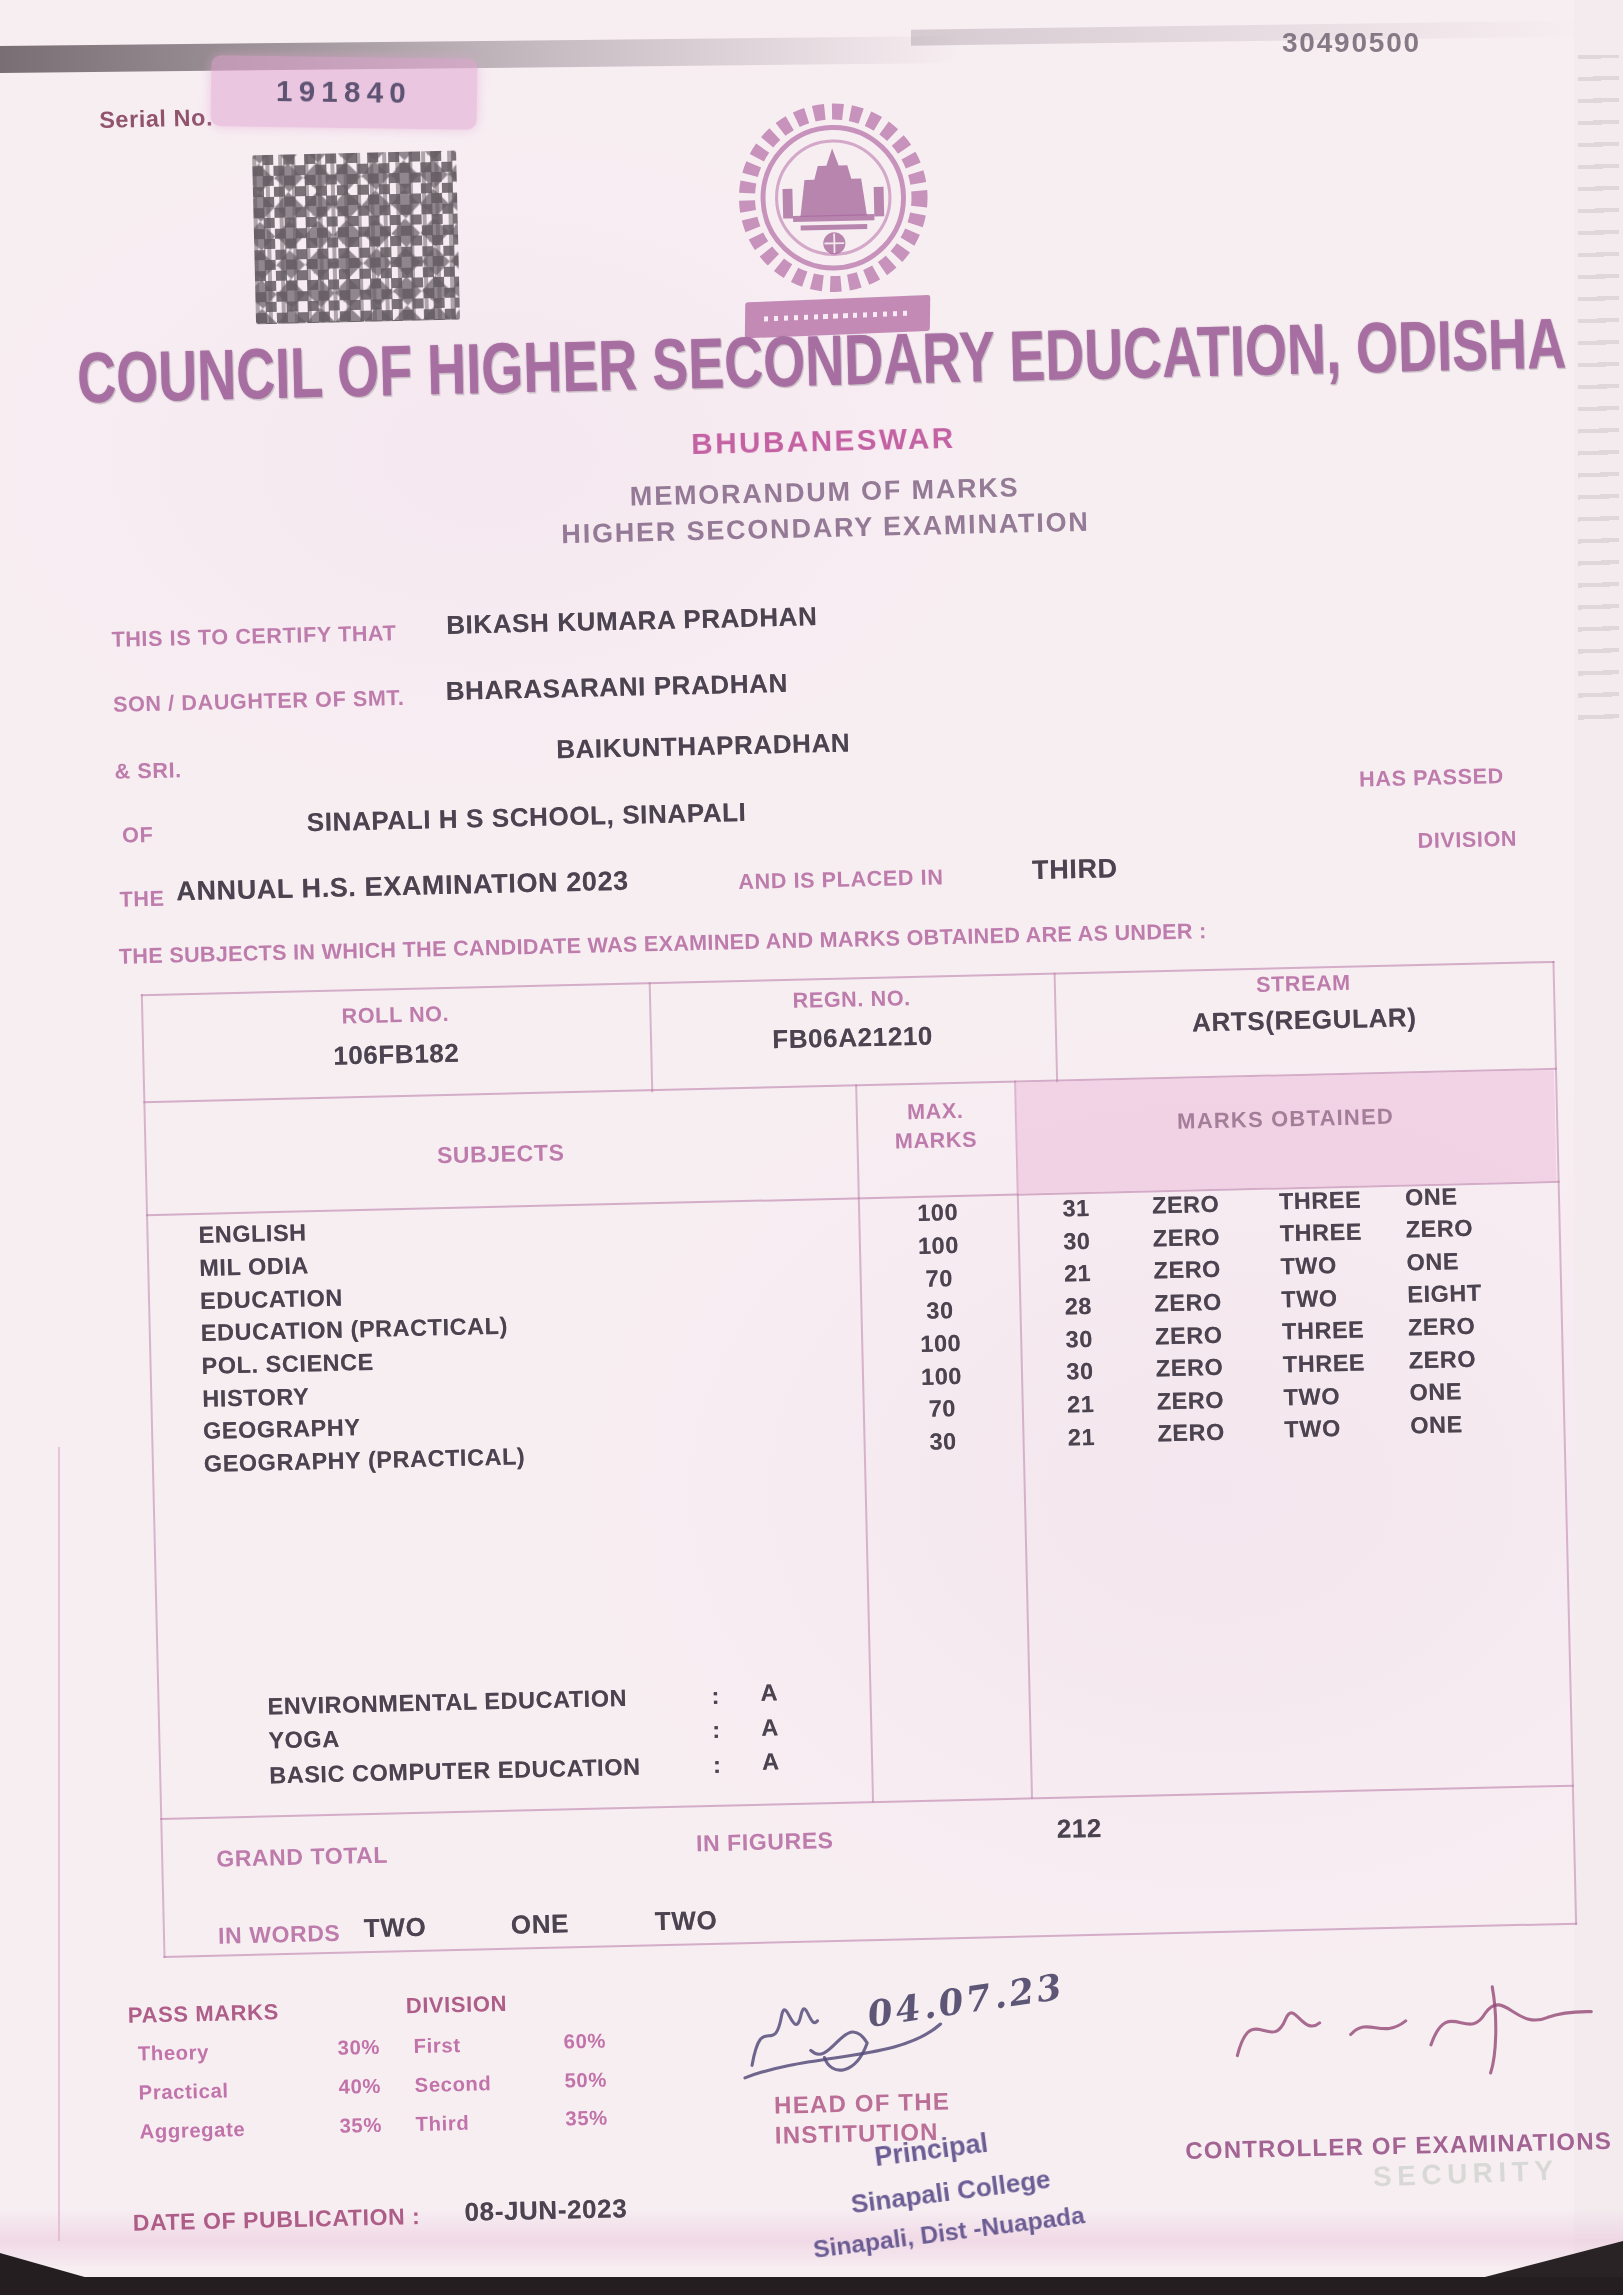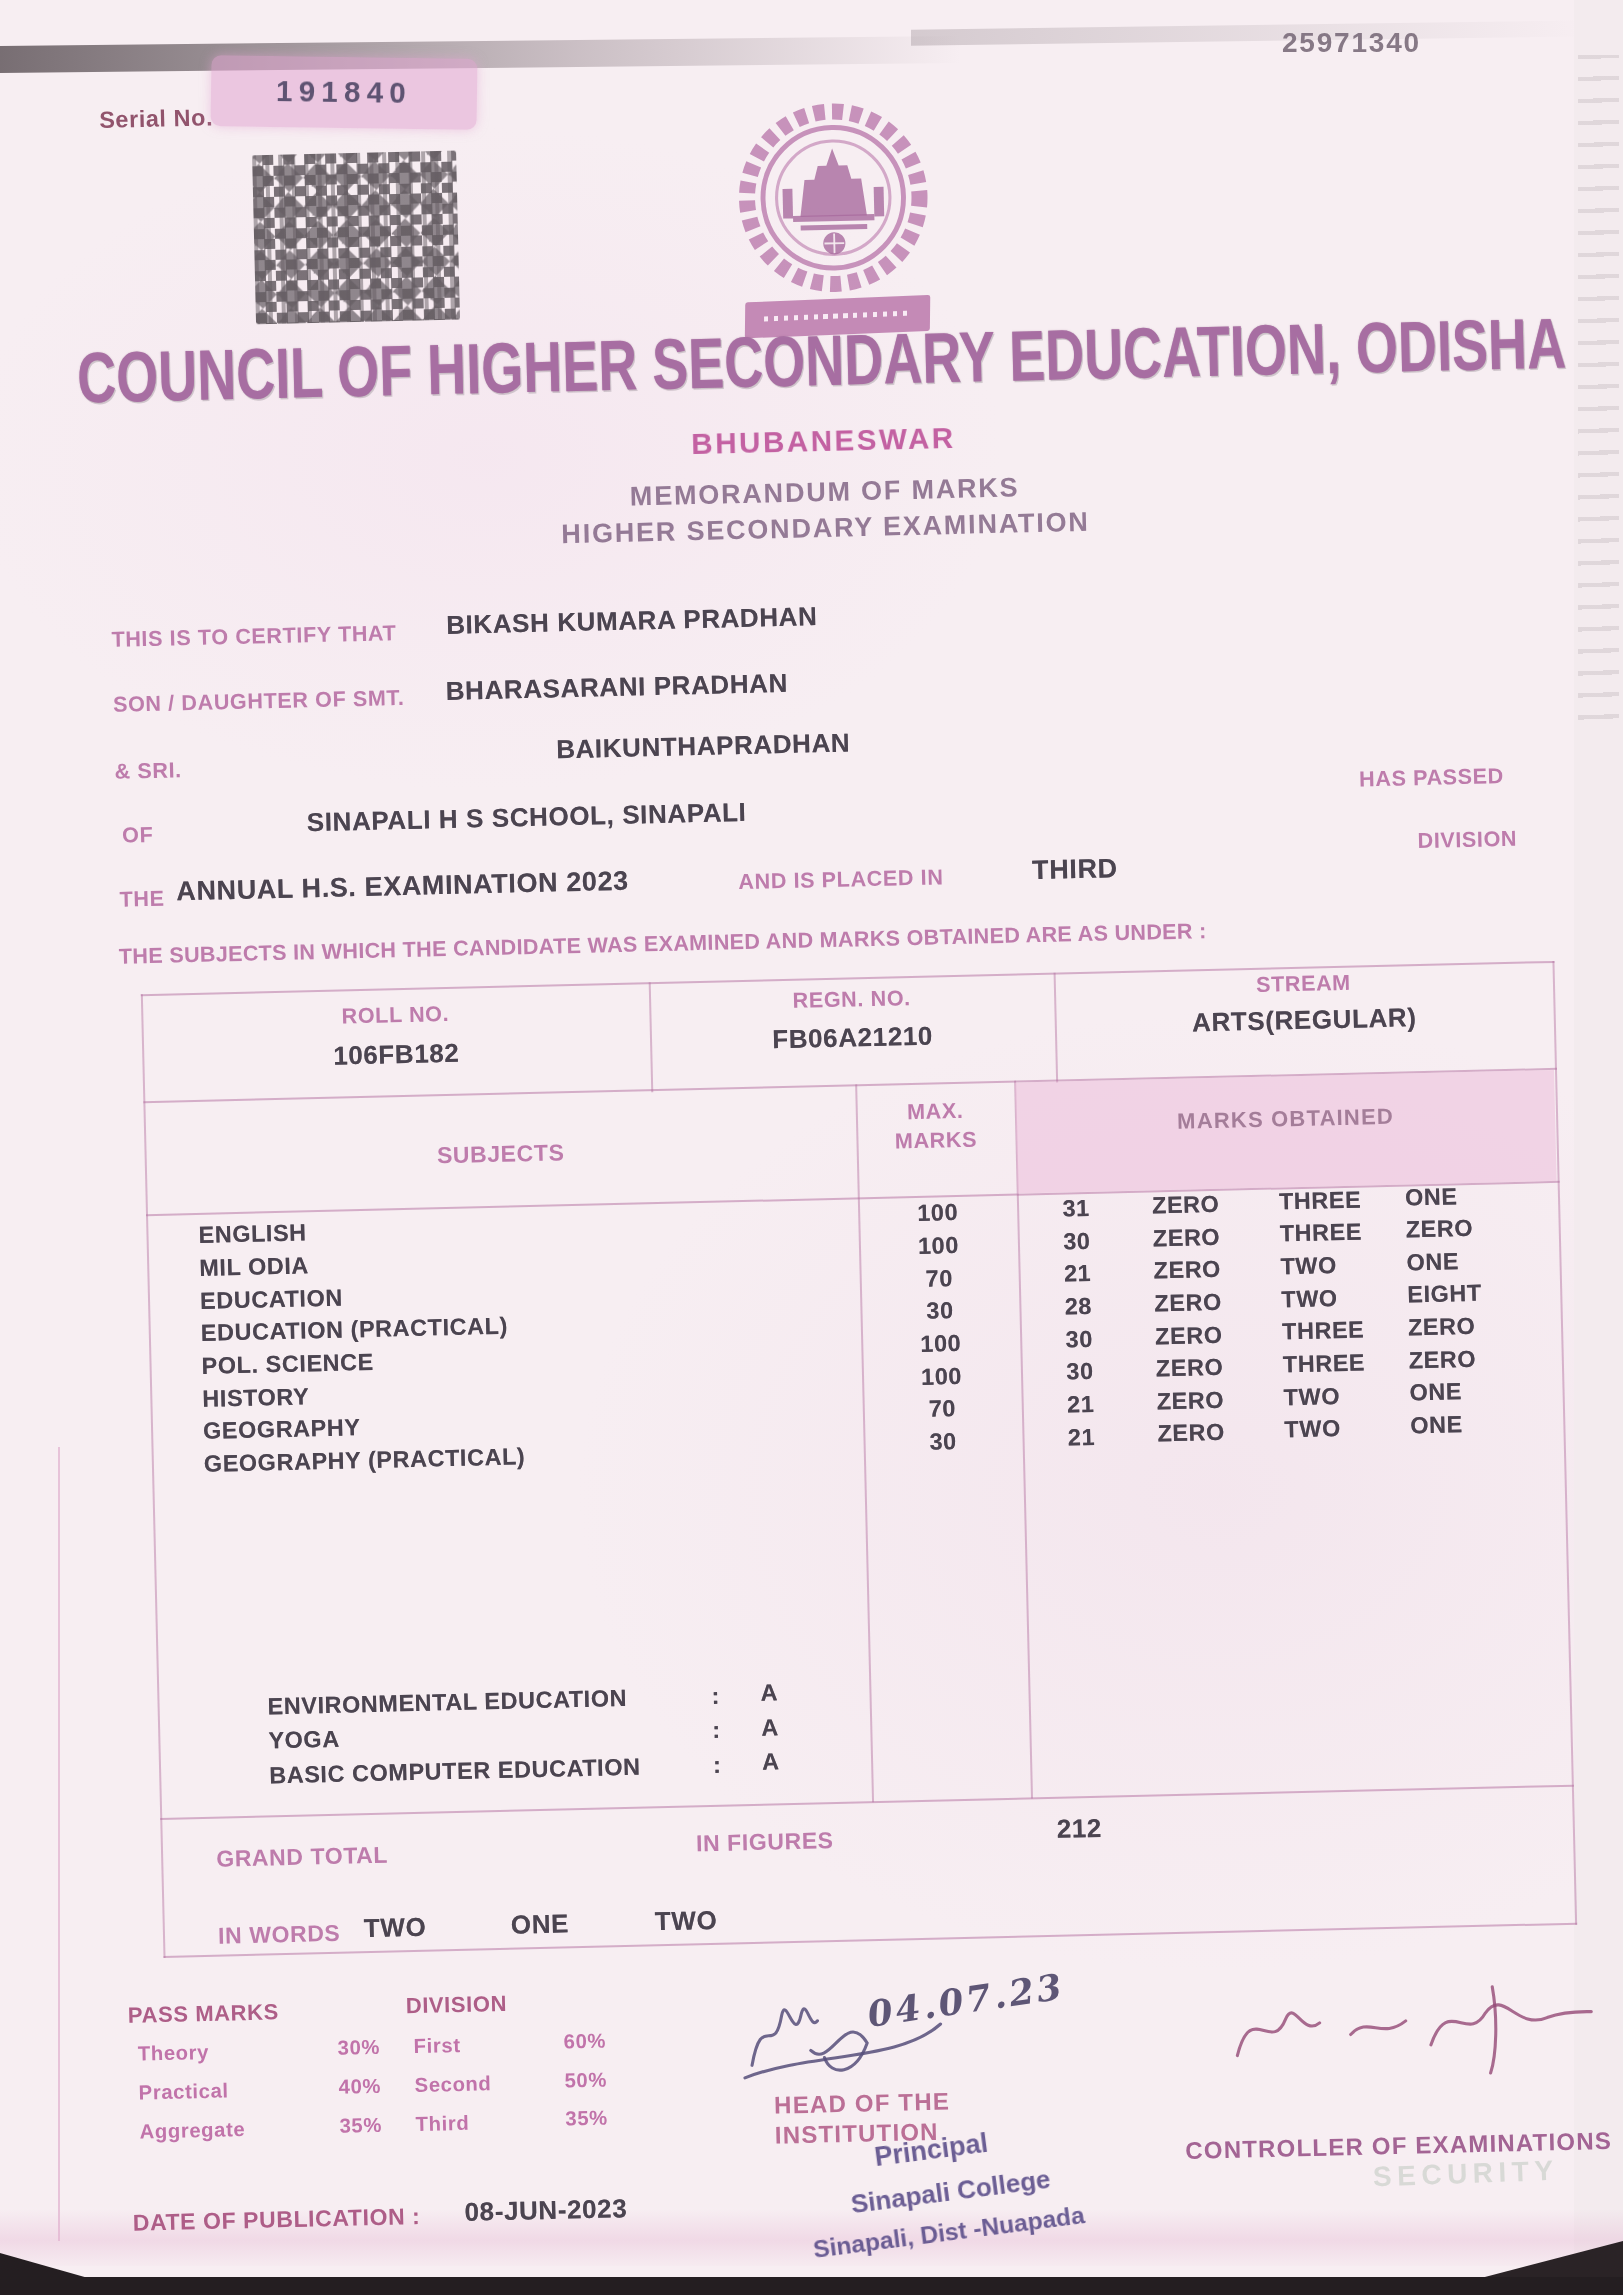--- a/index.html
+++ b/index.html
@@ -64,21 +64,21 @@
 <div class="page">
 
   <div class="edge-top"></div>
   <div class="edge-top2"></div>
   <div class="rightstrip">
       <div class="ghost"></div>
     </div>
   <div class="leftline"></div>
   <div class="pinksmear"></div>
 
-  <div class="cornernum">25971340</div>
+  <div class="cornernum">30490500</div>
 
   <div class="sheet">
 
     <div class="abs lbl" style="left:44px;top:39px;font-size:23.4px;color:rgba(134,66,94,.9);">Serial No.</div>
 
     <div class="abs qr" style="left:196px;top:91px;width:204px;height:169px;"></div>
 
     <svg class="abs" style="left:654px;top:46px;" width="244" height="207" viewBox="0 0 198 168">
       <g stroke="rgba(186,122,172,.8)" fill="none">
         <circle cx="99" cy="82" r="70" stroke-width="13" stroke-dasharray="9 6"></circle>

